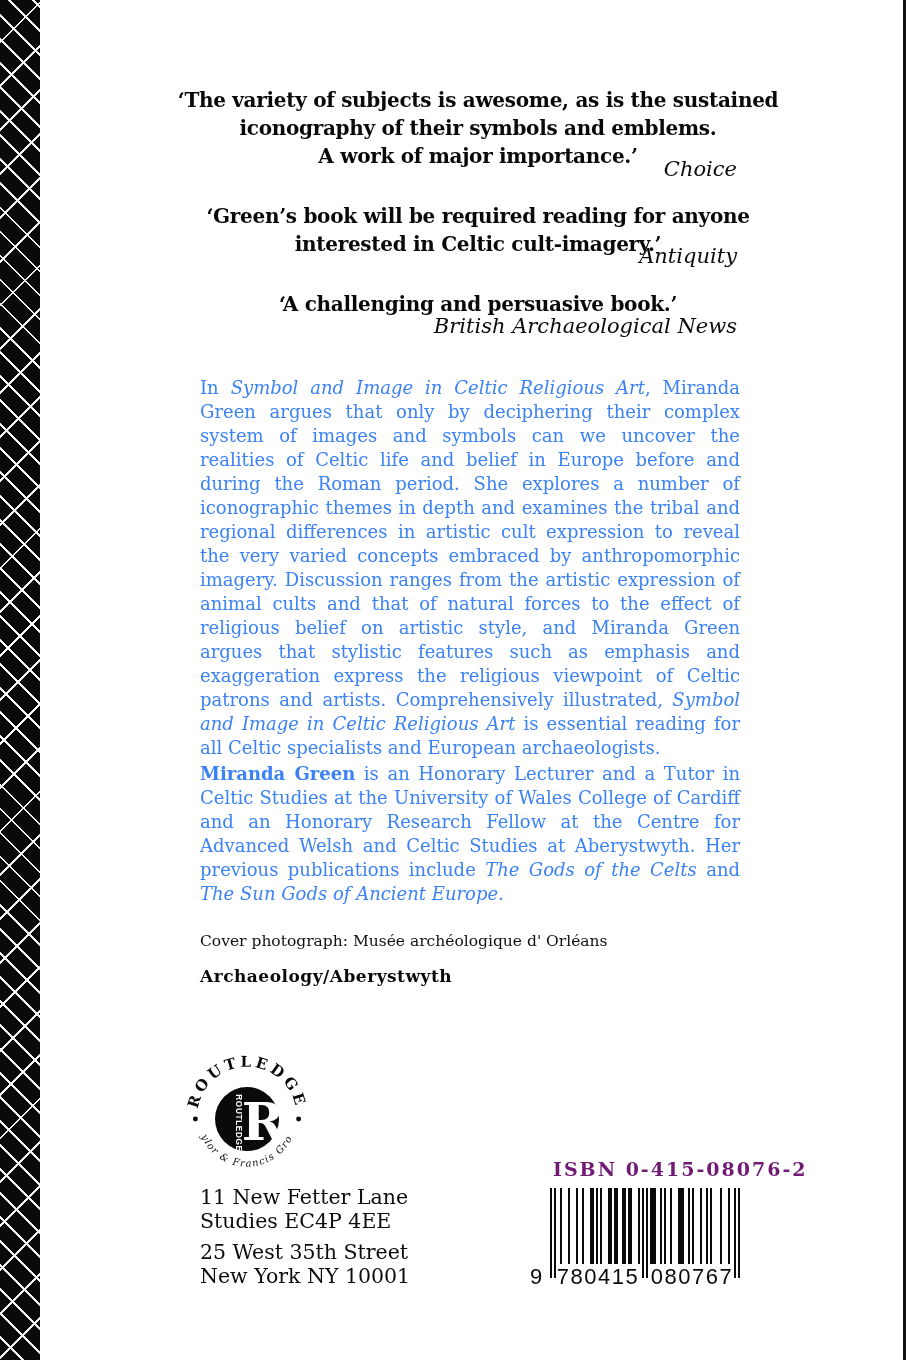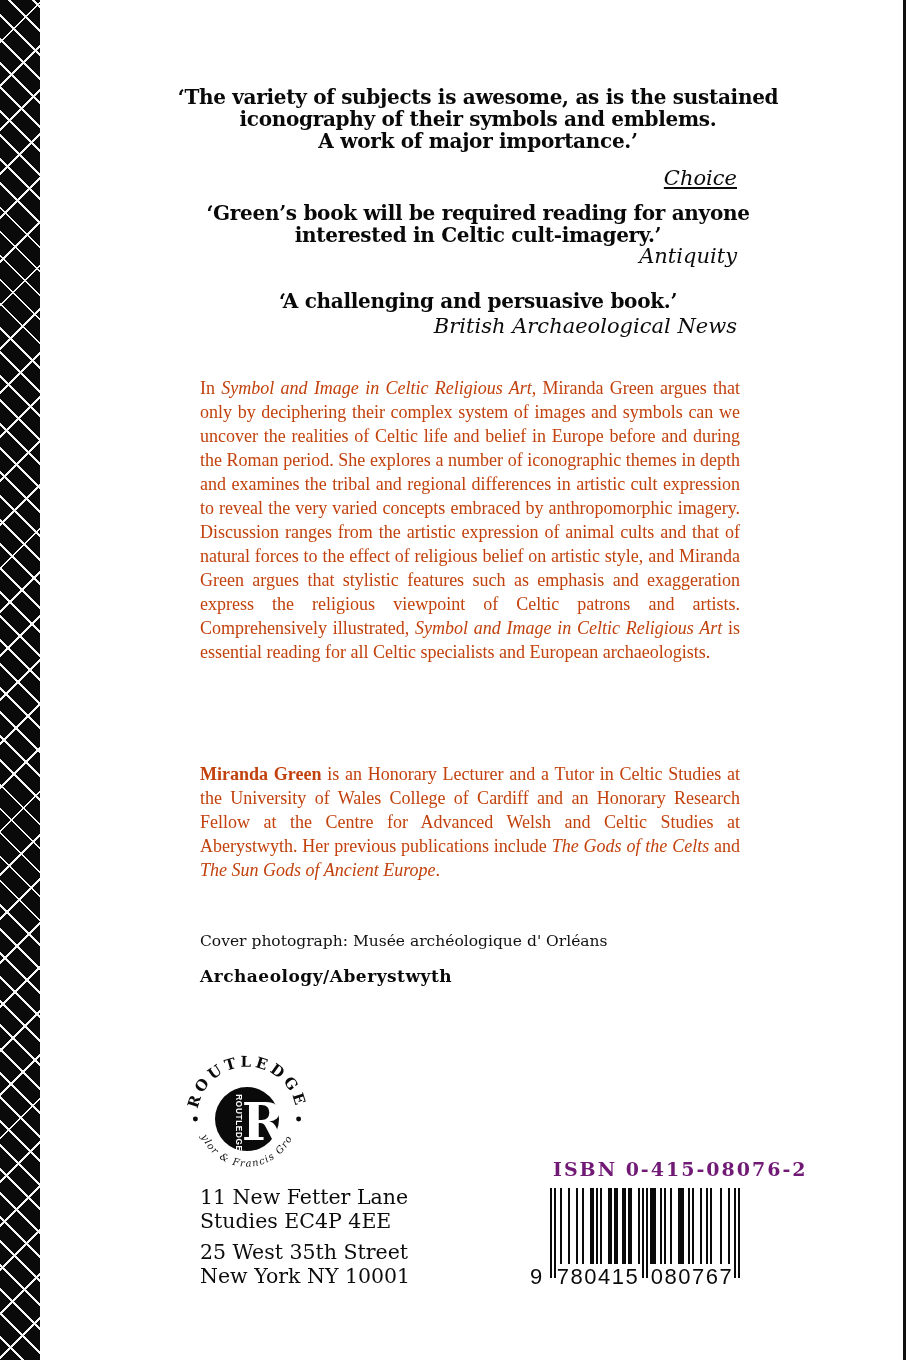--- a/index.html
+++ b/index.html
@@ -12,34 +12,34 @@
     position:absolute; left:0; top:0; width:40px; height:1360px;
     background-color:#0a0a0a;
     background-image:
       repeating-linear-gradient(45deg,  transparent 0 15px, #f5f5f5 15px 17px),
       repeating-linear-gradient(135deg, transparent 0 29px, #f5f5f5 29px 31px);
   }
   .edge-line { position:absolute; right:1px; top:0; width:3px; height:1360px; background:#111; }
 
   .quote {
     position:absolute; left:108px; width:740px; text-align:center;
-    font-weight:bold; font-size:20px; line-height:22px; letter-spacing:-0.3px;
+    font-weight:bold; font-size:20px; line-height:28px; letter-spacing:-0.3px;
     white-space:pre-line; color:#090909;
   }
   .attr {
     position:absolute; right:170px; width:420px; text-align:right;
     font-style:italic; font-size:21px; color:#0b0b0b;
   }
-  .q1 { top:86px; } .a1 { top:166px;text-decoration:underline; }
+  .q1 { top:86px; } .a1 { top:157px; }
   .q2 { top:202px; } .a2 { top:244px; }
   .q3 { top:290px; } .a3 { top:314px; }
 
   .body-text {
     position:absolute; left:200px; width:540px;
-    font-size:18px; line-height:24px; text-align:justify; color:#c2410c;font-family:Liberation Serif, serif;
+    font-size:18px; line-height:24px; text-align:justify; color:#3b82f6;
   }
   .desc { top:376px; }
   .bio  { top:762px; }
   .it { font-style:italic; }
   .bd { font-weight:bold; }
 
   .credit {
     position:absolute; left:200px; top:932px; width:540px;
     font-size:15.5px; color:#111;
   }

